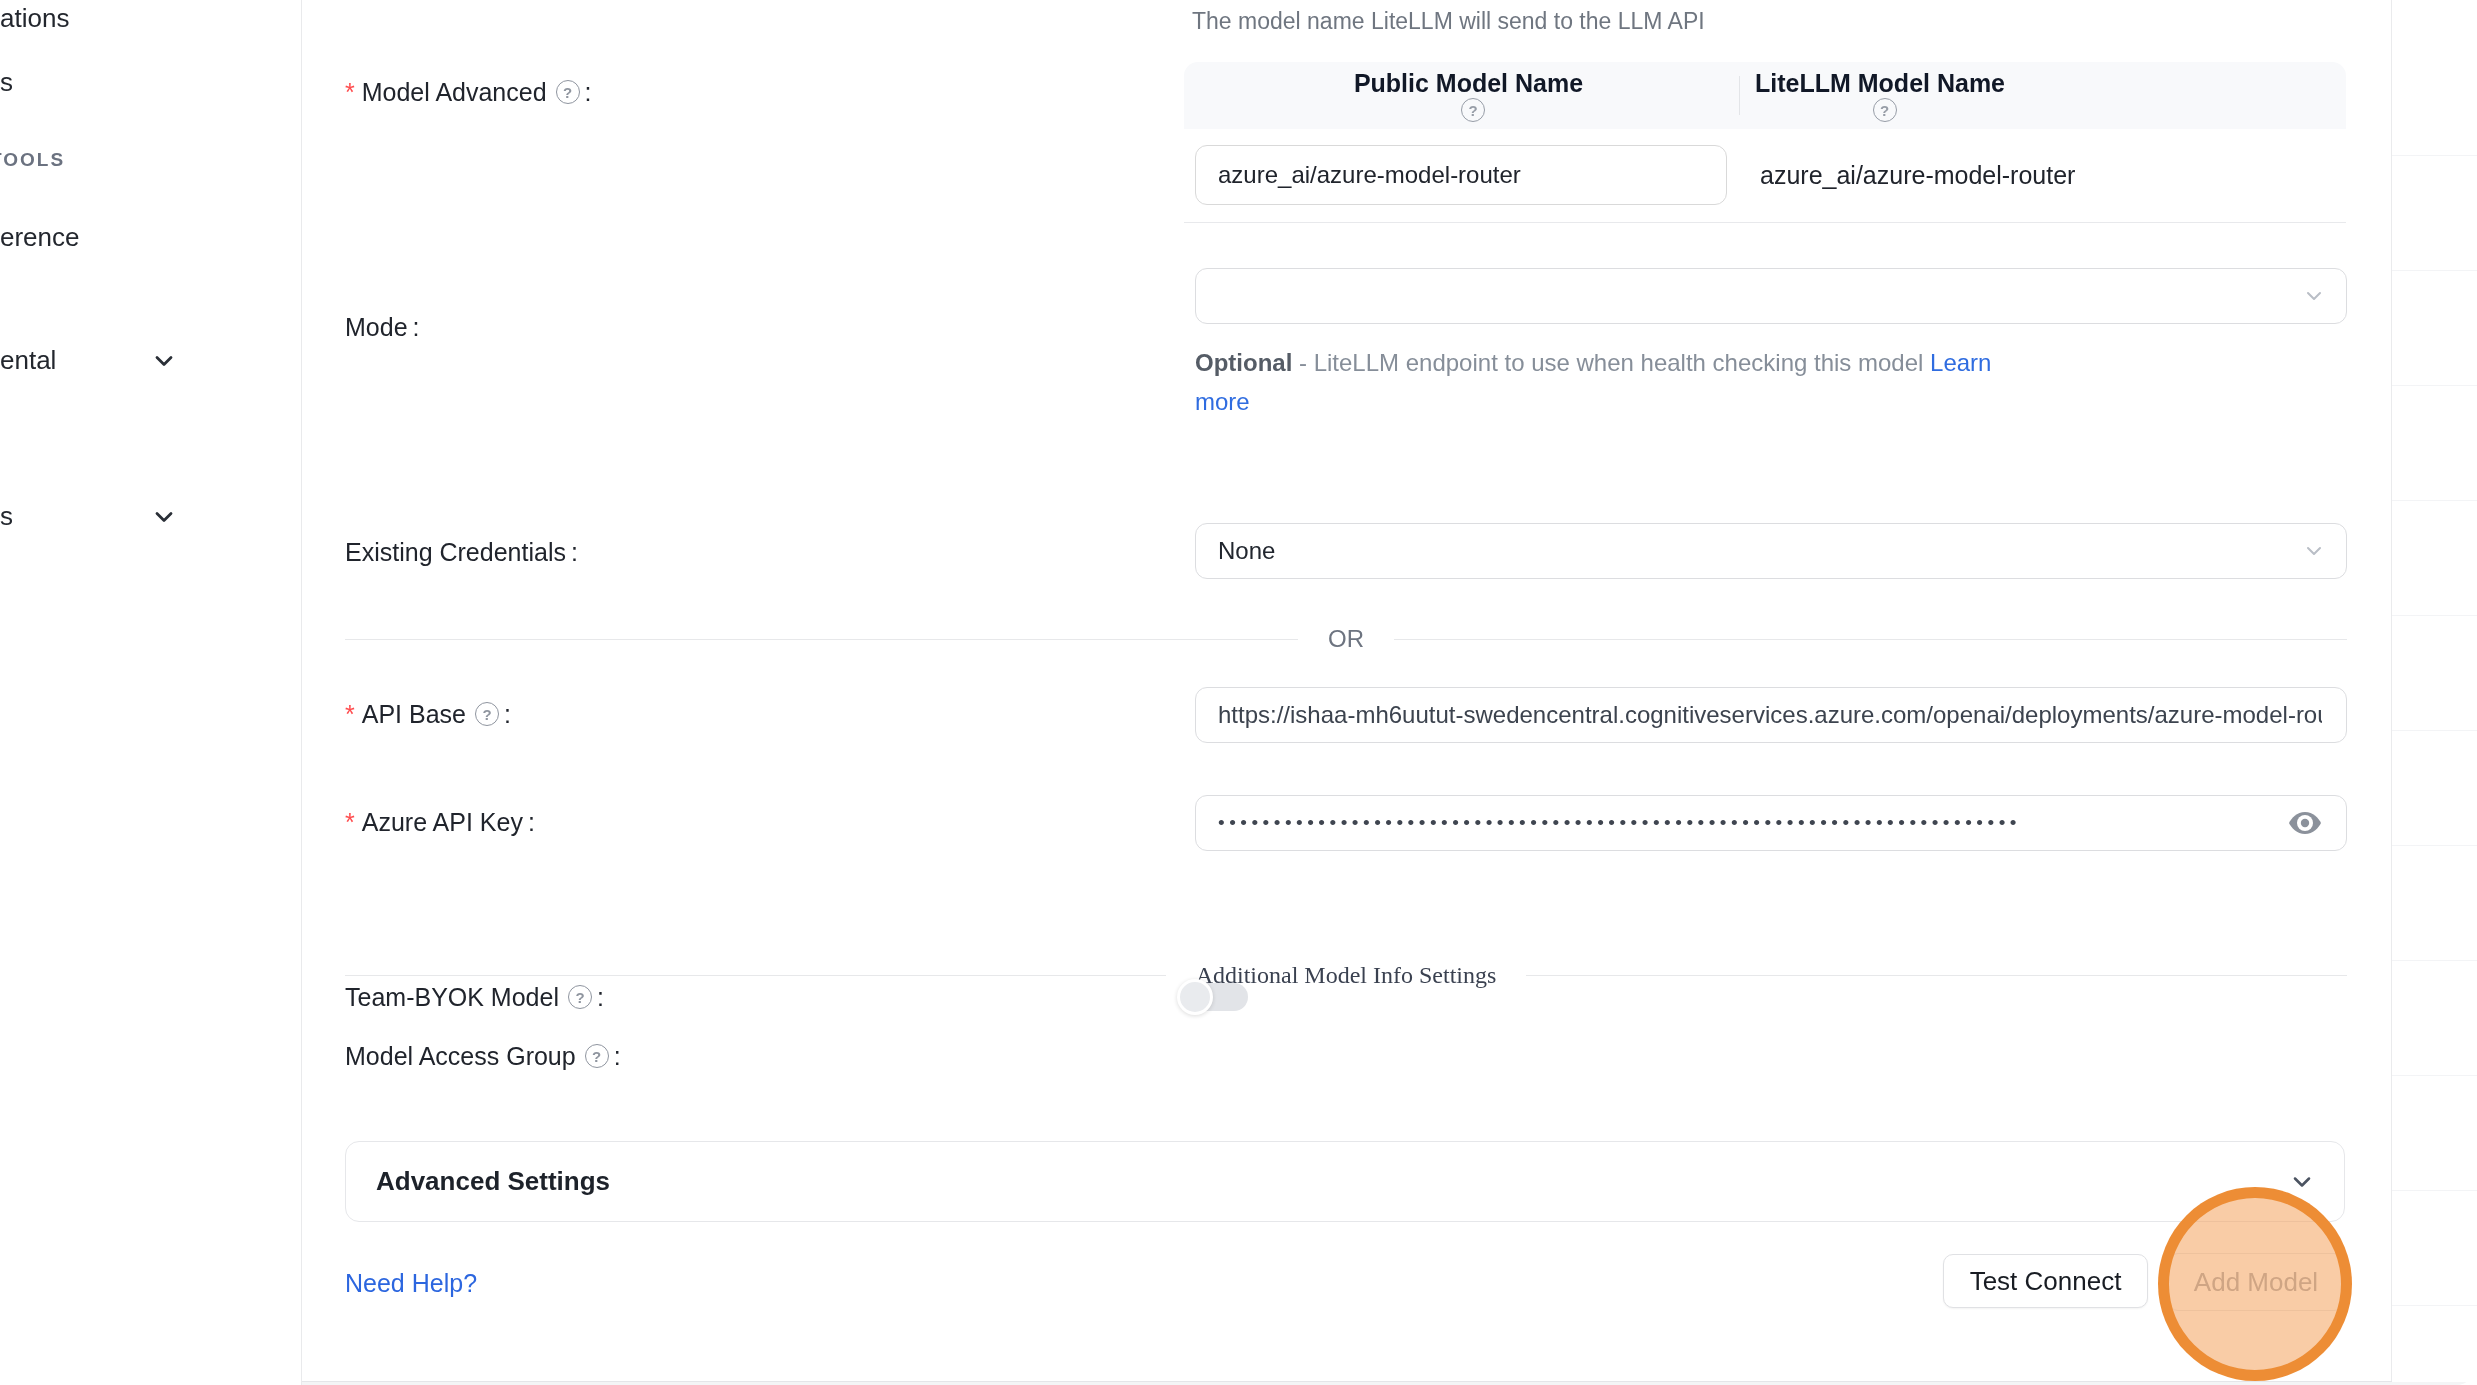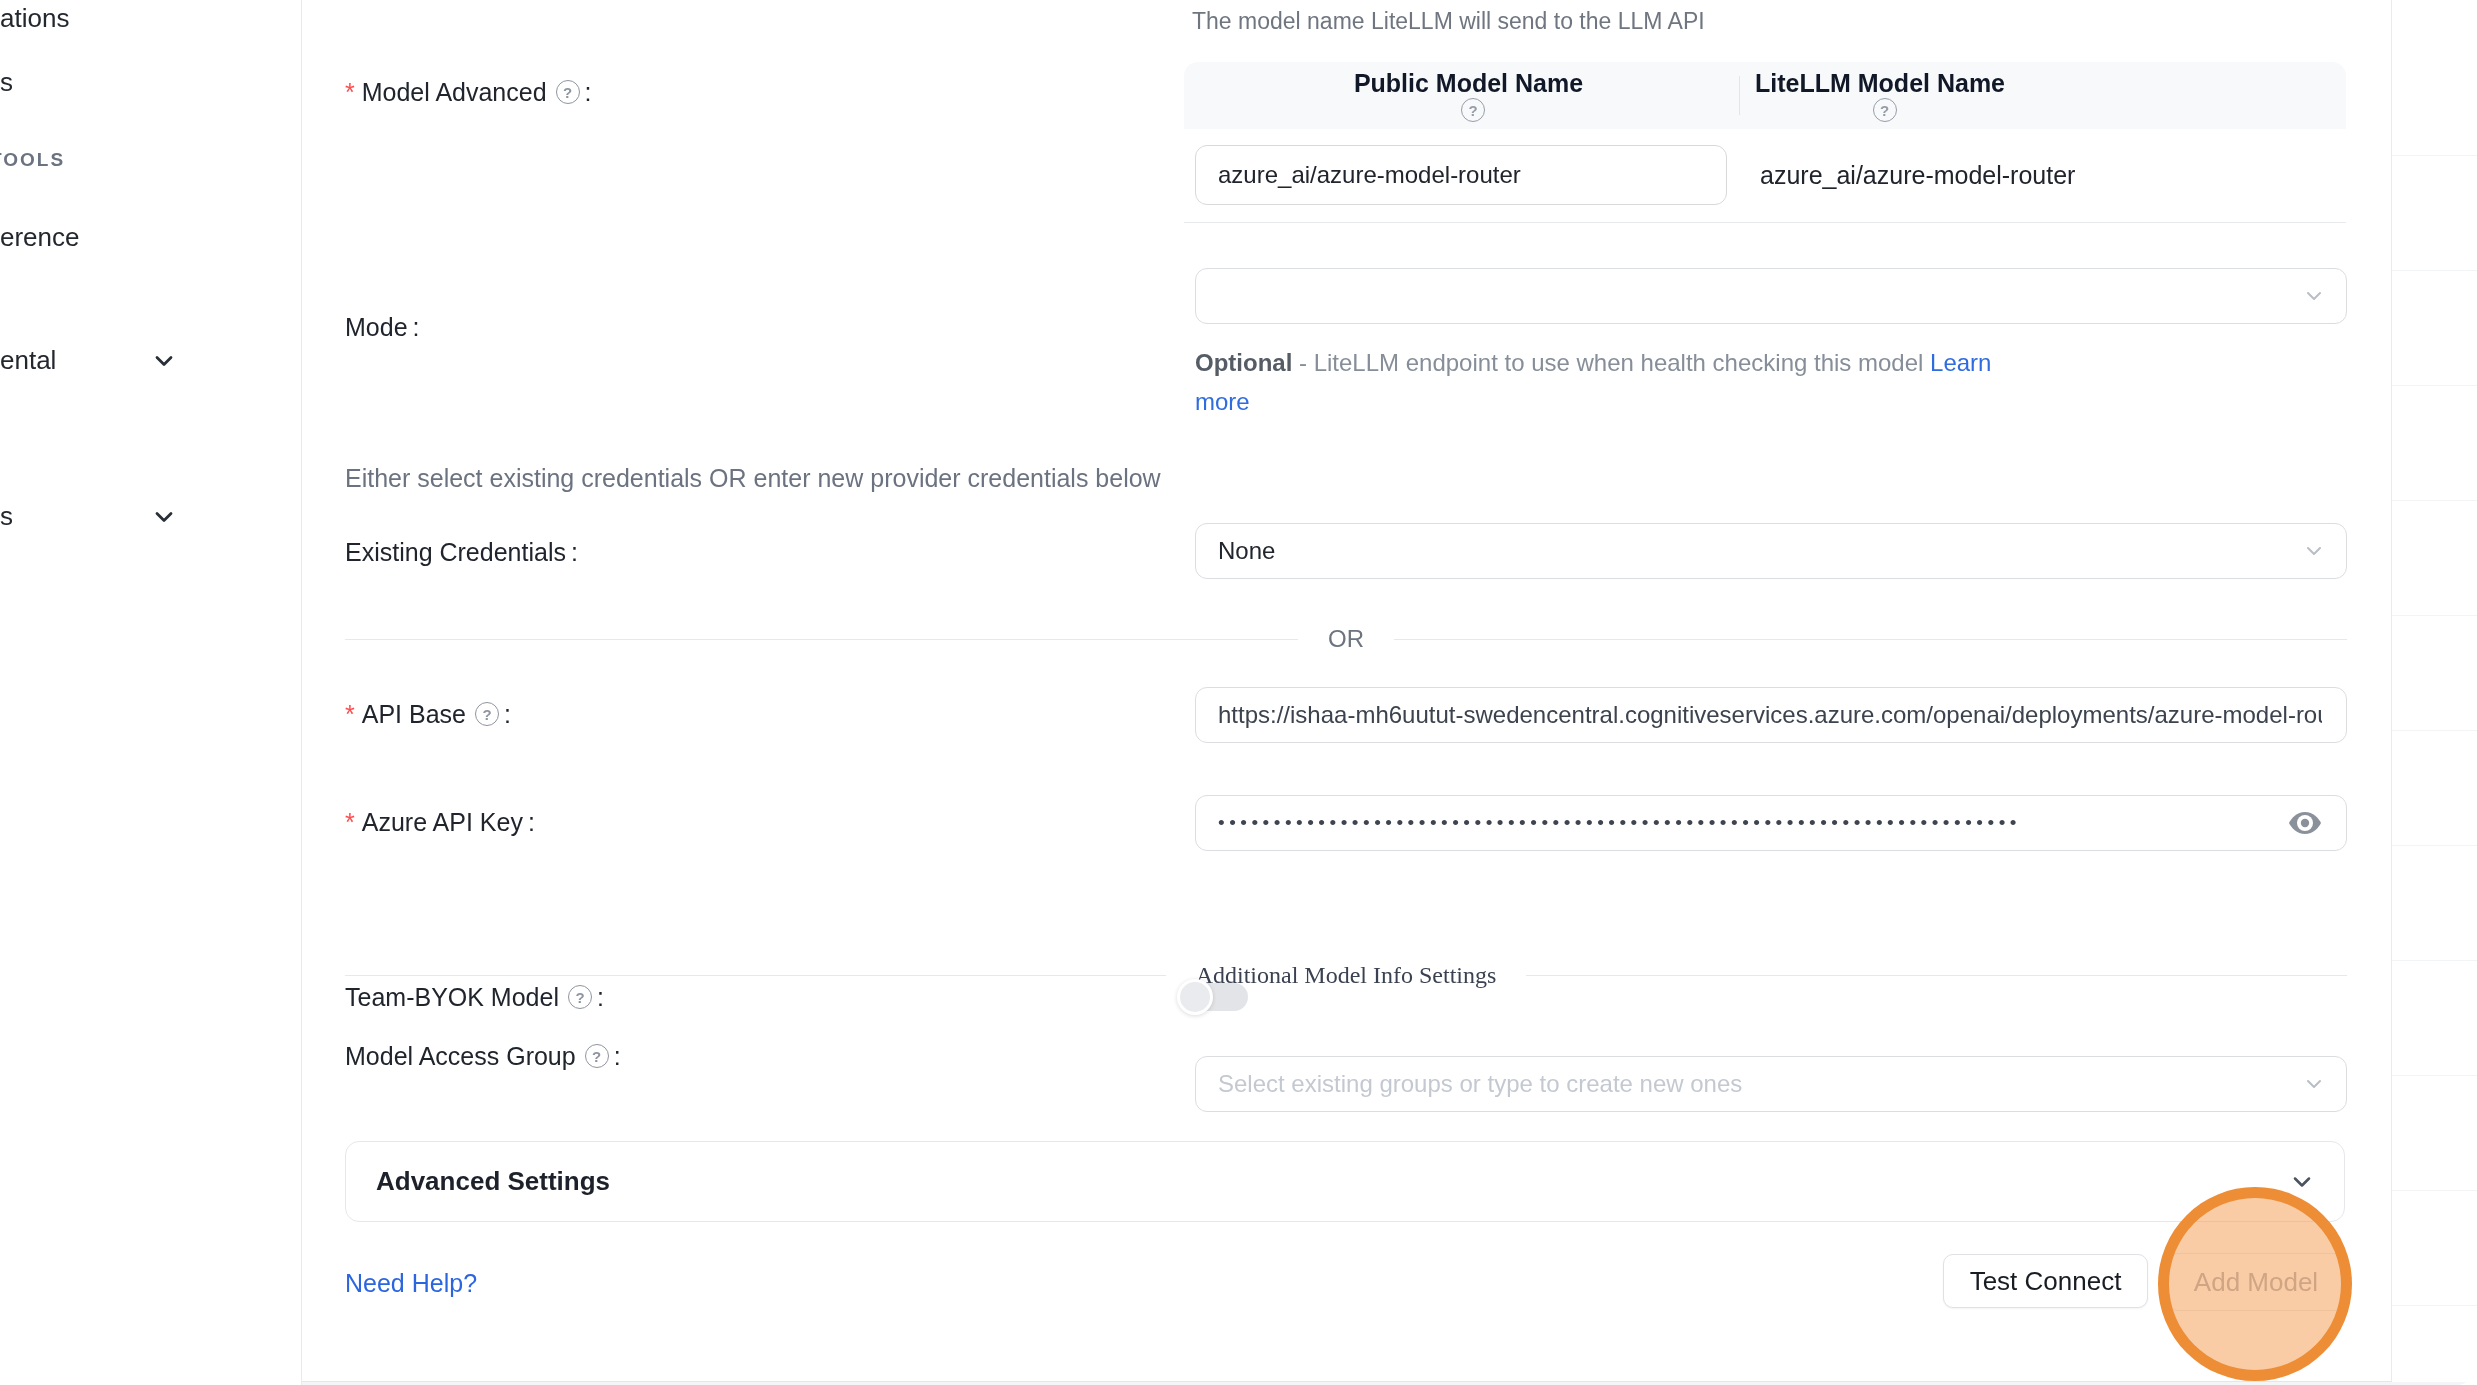--- a/index.html
+++ b/index.html
@@ -168,21 +168,20 @@
       <polyline points="6,9 12,15 18,9" fill="none" stroke="#b9bec6" stroke-width="2" stroke-linecap="round" stroke-linejoin="round"></polyline>
     </svg>
   </div>
   <div class="help-line" style="top:349px;">
     <span class="help-bold">Optional</span><span> - LiteLLM endpoint to use when health checking this model </span><span class="link">Learn</span>
   </div>
   <div class="help-line" style="top:388px;">
     <span class="link">more</span>
   </div>
 
-  <div class="lbl" style="top:461px;color:#6b7280;">Either select existing credentials OR enter new provider credentials below</div>
 
   <div class="lbl" style="top:535px;">
     <span>Existing Credentials</span>
     <span class="colon">:</span>
   </div>
   <div class="ctrl" style="top:523px;">
     <span>None</span>
     <svg class="chev" width="24" height="24" viewBox="0 0 24 24">
       <polyline points="6,9 12,15 18,9" fill="none" stroke="#b9bec6" stroke-width="2" stroke-linecap="round" stroke-linejoin="round"></polyline>
     </svg>
@@ -229,26 +228,20 @@
   </div>
   <div class="switch">
     <div class="knob"></div>
   </div>
 
   <div class="lbl" style="top:1039px;">
     <span>Model Access Group</span>
     <span class="qicon">?</span>
     <span class="colon">:</span>
   </div>
-  <div class="ctrl" style="top:1056px;">
-    <span class="placeholder">Select existing groups or type to create new ones</span>
-    <svg class="chev" width="24" height="24" viewBox="0 0 24 24">
-      <polyline points="6,9 12,15 18,9" fill="none" stroke="#b9bec6" stroke-width="2" stroke-linecap="round" stroke-linejoin="round"></polyline>
-    </svg>
-  </div>
 
   <div class="advanced">
     <span>Advanced Settings</span>
     <svg class="chev" width="28" height="28" viewBox="0 0 24 24">
       <polyline points="6,9 12,15 18,9" fill="none" stroke="#4b5361" stroke-width="2.2" stroke-linecap="round" stroke-linejoin="round"></polyline>
     </svg>
   </div>
 
   <div class="need-help">Need Help?</div>
   <div class="btn btn-test">Test Connect</div>

